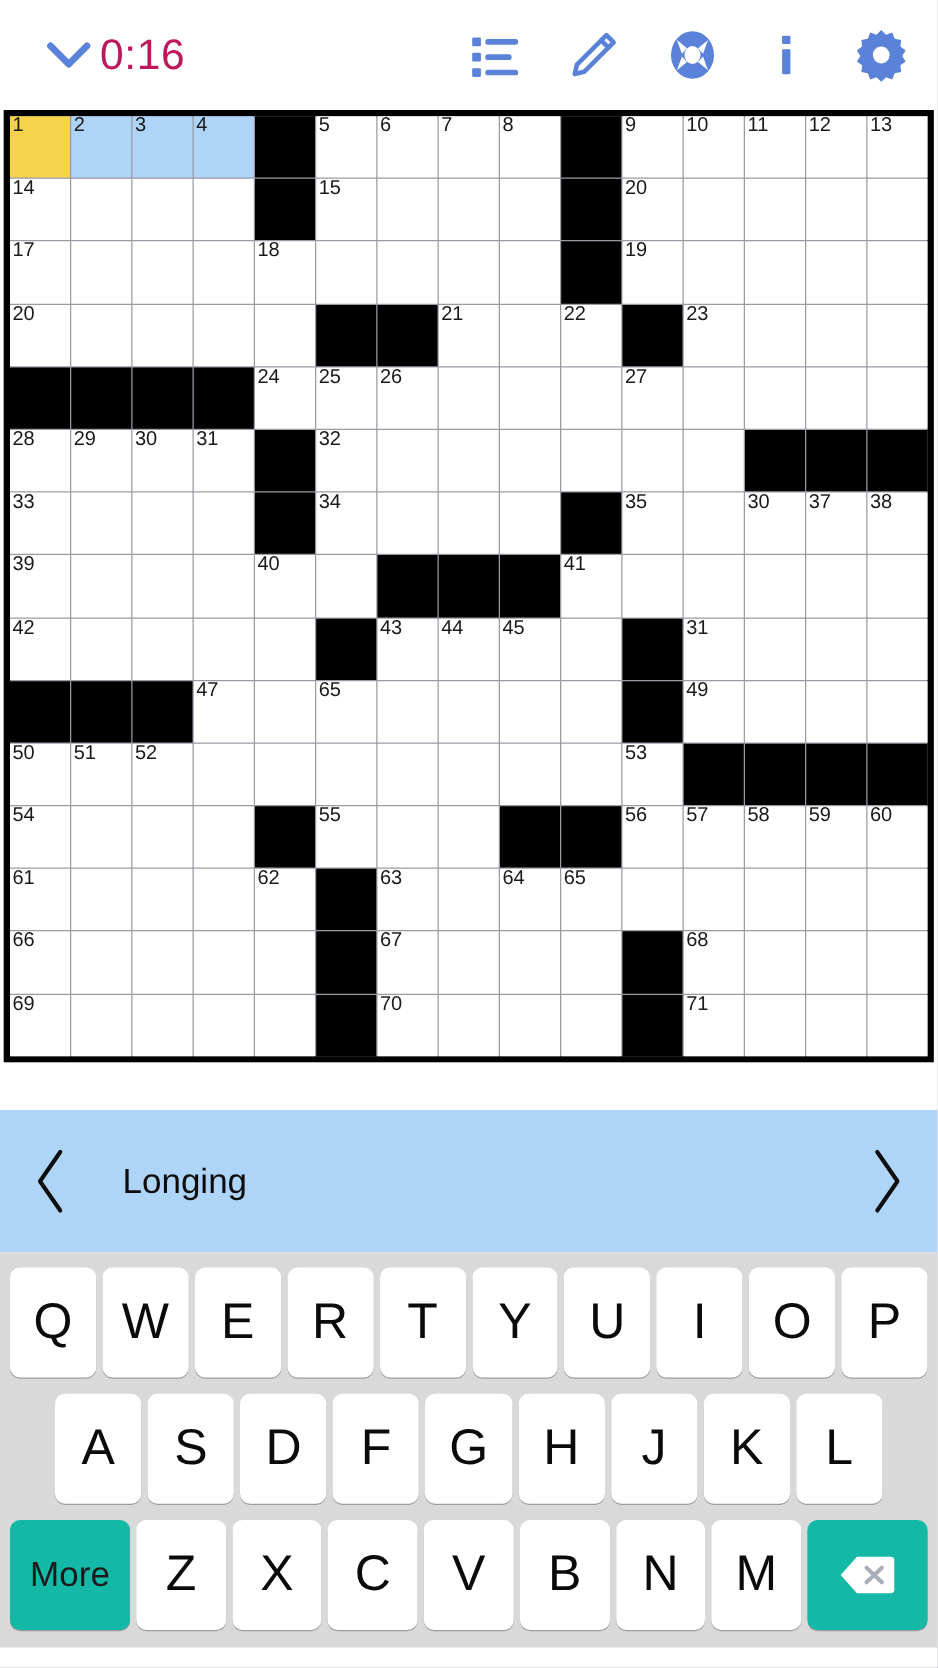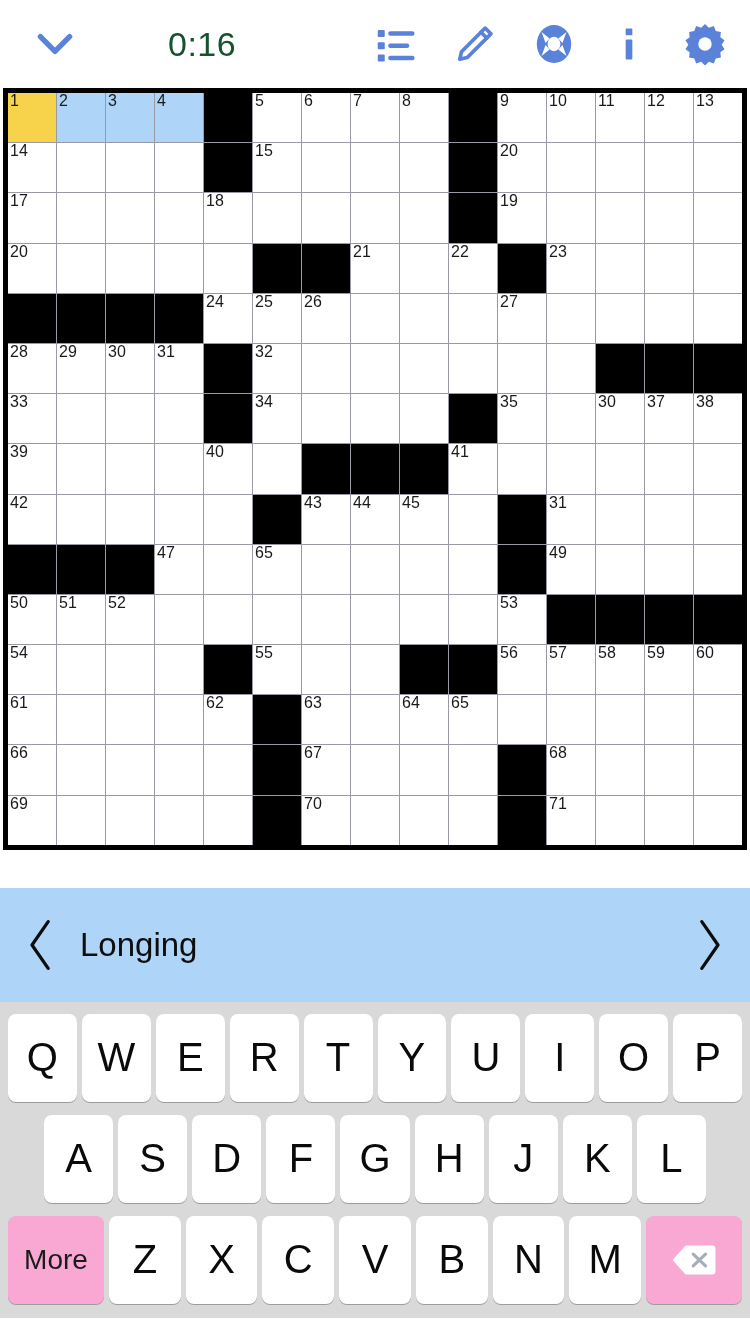--- a/index.html
+++ b/index.html
@@ -27,23 +27,22 @@
   }
   .tb-icon {
     display: flex;
     align-items: center;
     justify-content: center;
     color: #5b82d9;
     flex: 0 0 auto;
   }
   #timer {
     font-size: 34px;
-    color: #14532d;
+    color: #be185d;
     font-family: "Liberation Sans", sans-serif;
-    margin-left: 88px;
     letter-spacing: 0.5px;
   }
   #toolbar-right {
     margin-left: auto;
     display: flex;
     align-items: center;
     gap: 36px;
   }
 
   
@@ -90,23 +89,23 @@
   }
   #cluebar {
     height: 114px;
     background: #aed4f7;
     display: flex;
     align-items: center;
     padding: 0 24px;
     box-sizing: border-box;
   }
   #clue-text {
-    font-size: 33px;
+    font-size: 28px;
     color: #0d0d0d;
-    margin-left: 22px;
+    margin-left: 40px;
     flex: 1 1 auto;
     white-space: nowrap;
     overflow: hidden;
     text-overflow: ellipsis;
   }
   .chev {
     flex: 0 0 auto;
     color: #0d0d0d;
     display: flex;
     align-items: center;
@@ -139,21 +138,21 @@
     display: flex;
     align-items: center;
     justify-content: center;
     font-size: 40px;
     color: #0a0a0a;
     height: 88px;
     flex: 1 1 0;
     font-family: "Liberation Sans", sans-serif;
   }
   .key.special {
-    background: #f9a8d4;
+    background: #14b8a6;
     color: #1b1b1b;
   }
   .key.more {
     font-size: 28px;
     flex: 0 0 96px;
   }
   .key.del {
     flex: 0 0 96px;
   }
 </style>

